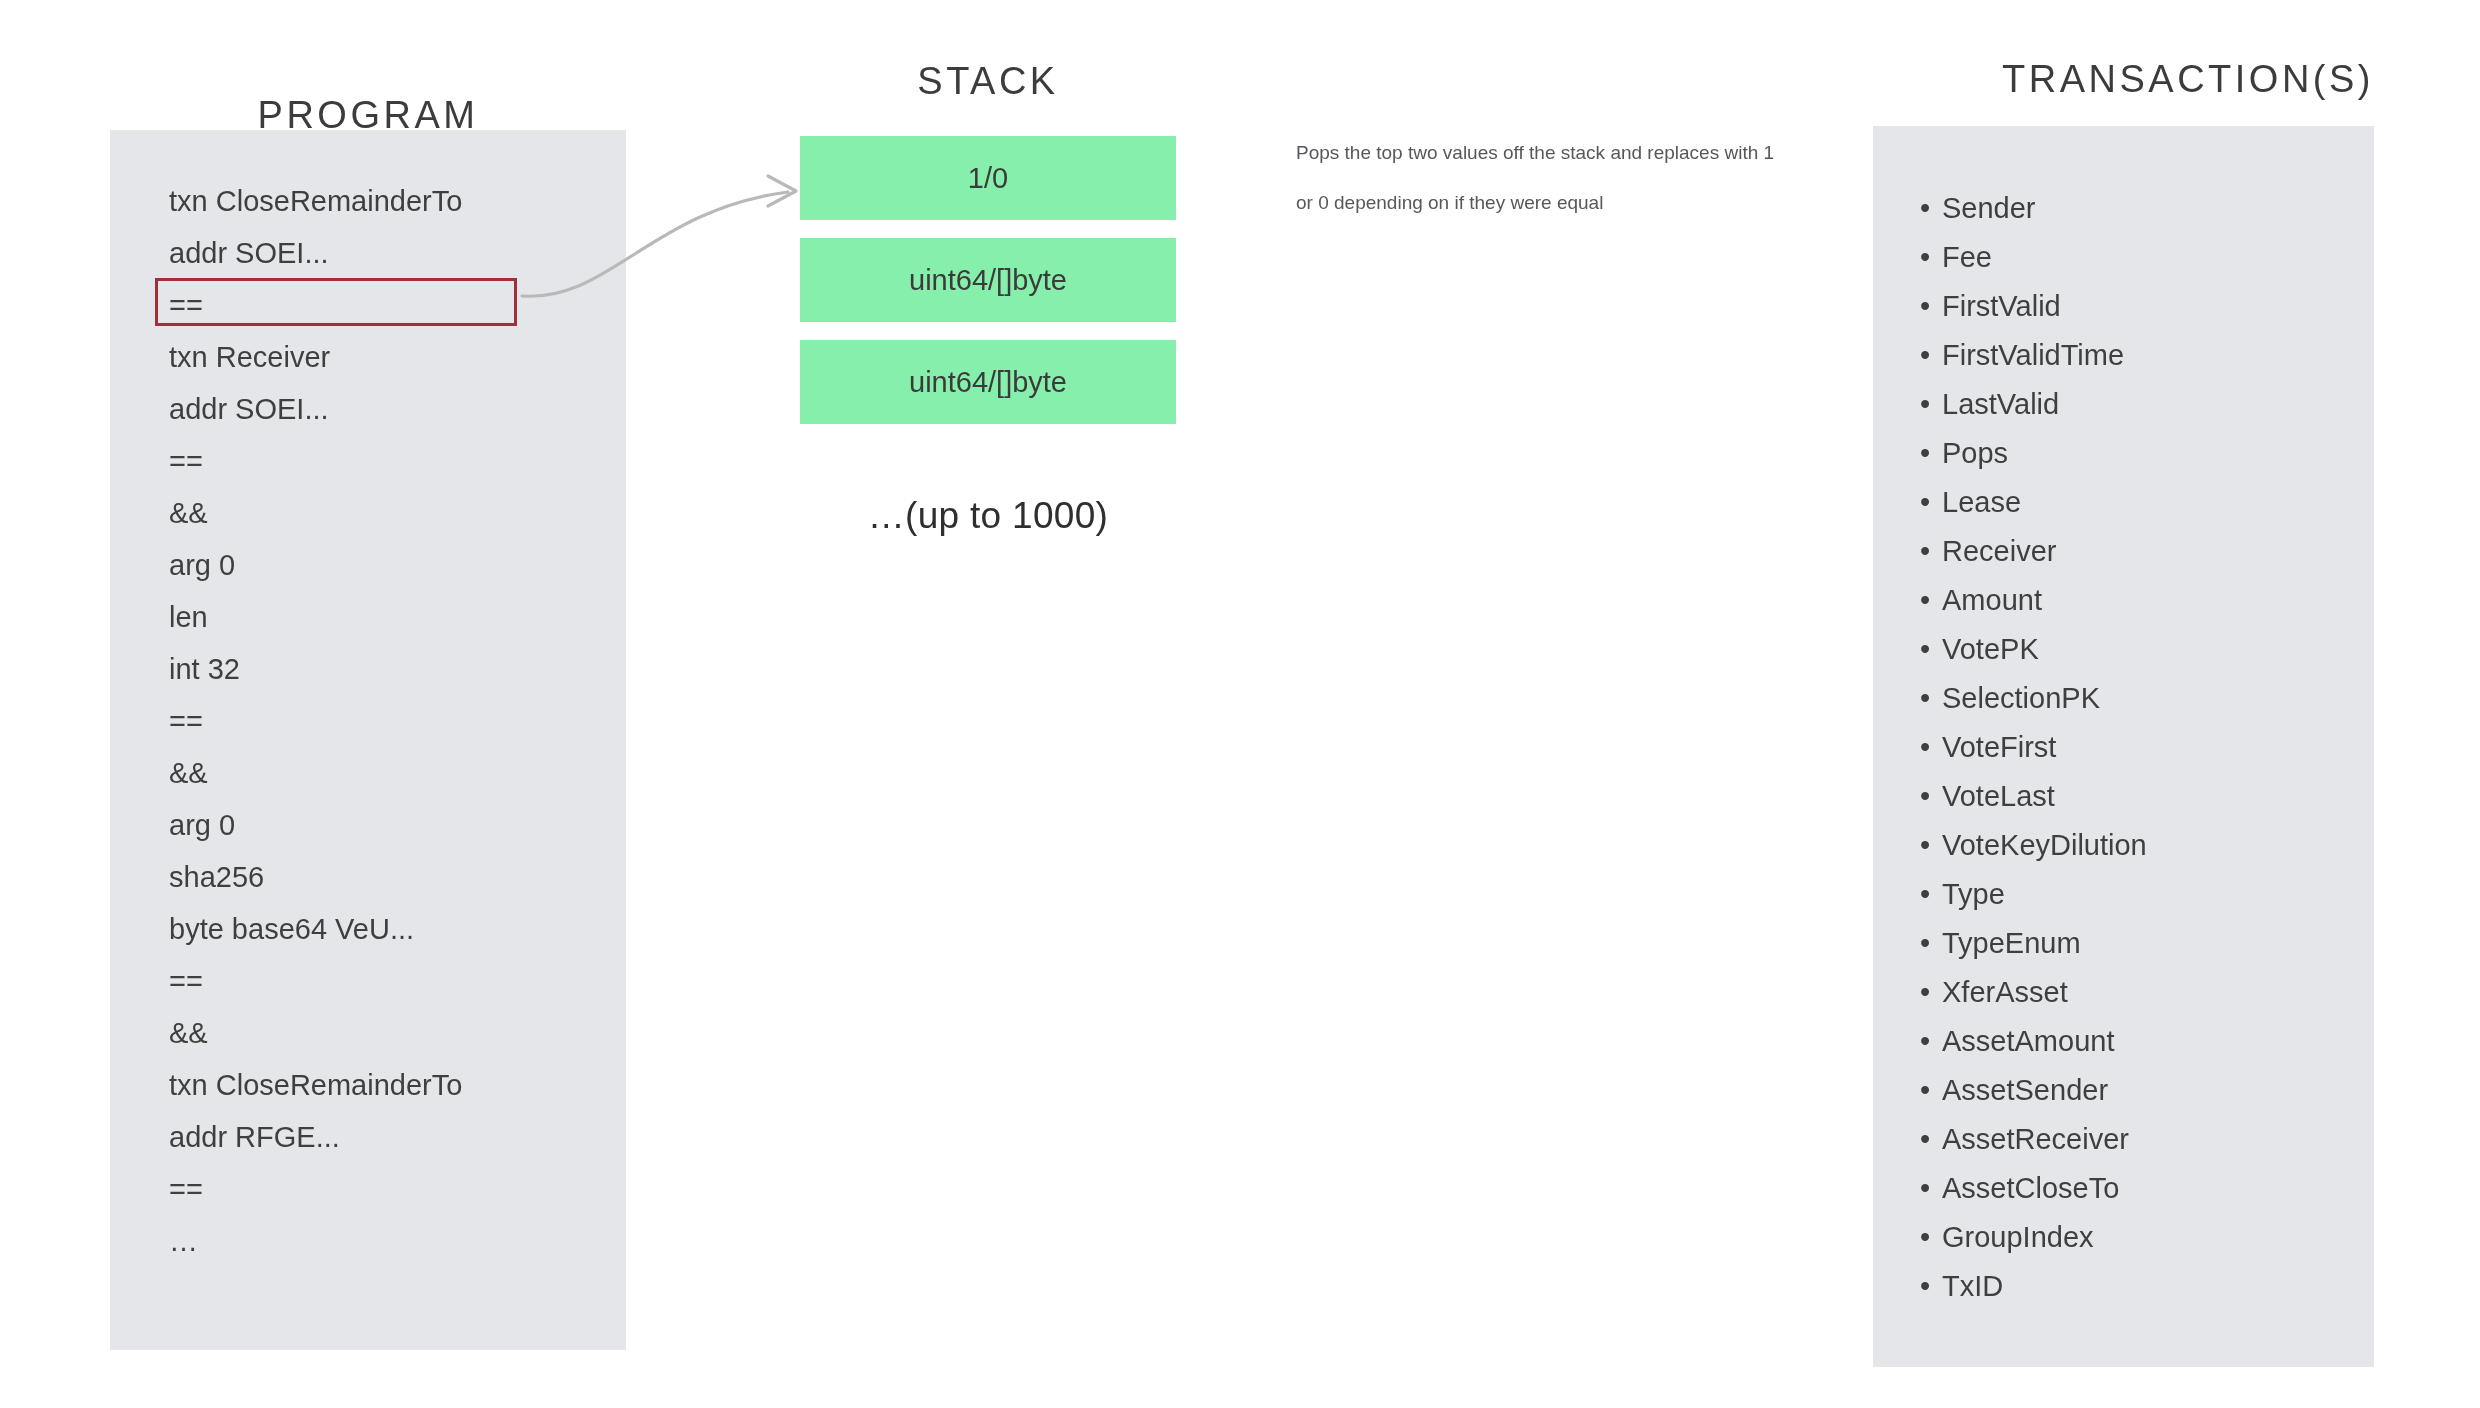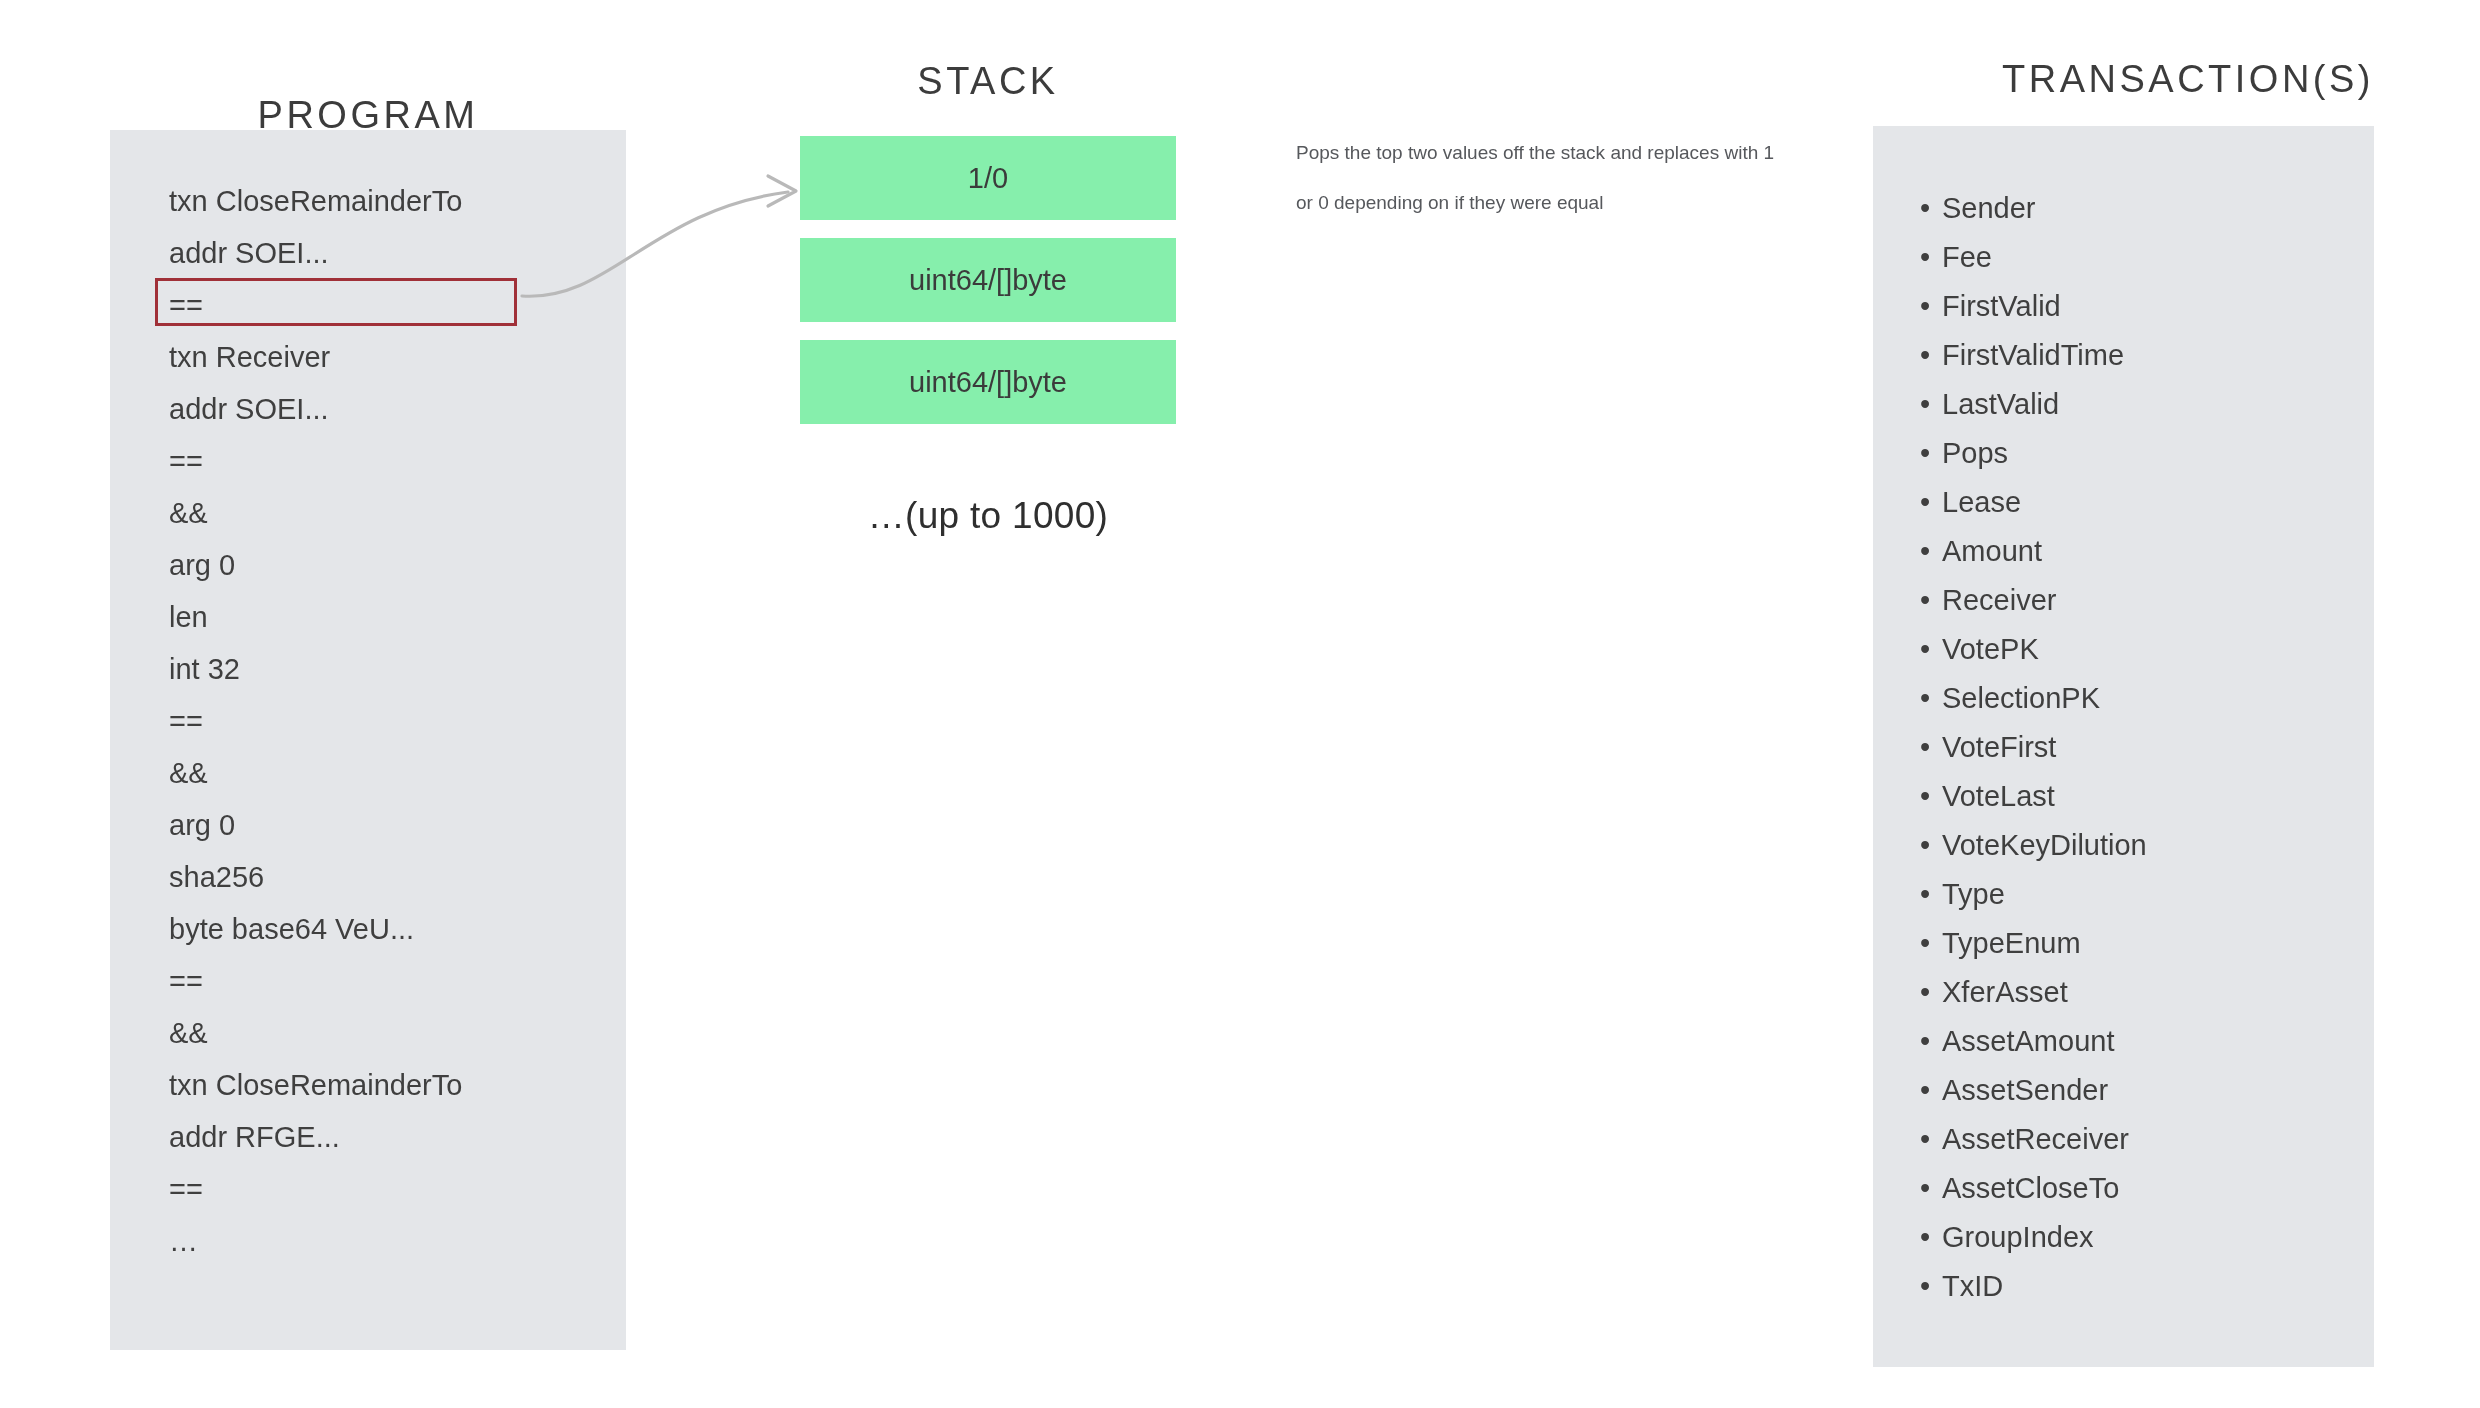--- a/index.html
+++ b/index.html
@@ -212,22 +212,22 @@
   <div id="tx-panel"></div>
 
   <div id="tx-list">
       <div class="tx-item"><span class="bullet">•</span><span>Sender</span></div>
       <div class="tx-item"><span class="bullet">•</span><span>Fee</span></div>
       <div class="tx-item"><span class="bullet">•</span><span>FirstValid</span></div>
       <div class="tx-item"><span class="bullet">•</span><span>FirstValidTime</span></div>
       <div class="tx-item"><span class="bullet">•</span><span>LastValid</span></div>
       <div class="tx-item"><span class="bullet">•</span><span>Pops</span></div>
       <div class="tx-item"><span class="bullet">•</span><span>Lease</span></div>
+      <div class="tx-item"><span class="bullet">•</span><span>Receiver</span></div>
       <div class="tx-item"><span class="bullet">•</span><span>Amount</span></div>
-      <div class="tx-item"><span class="bullet">•</span><span>Receiver</span></div>
       <div class="tx-item"><span class="bullet">•</span><span>VotePK</span></div>
       <div class="tx-item"><span class="bullet">•</span><span>SelectionPK</span></div>
       <div class="tx-item"><span class="bullet">•</span><span>VoteFirst</span></div>
       <div class="tx-item"><span class="bullet">•</span><span>VoteLast</span></div>
       <div class="tx-item"><span class="bullet">•</span><span>VoteKeyDilution</span></div>
       <div class="tx-item"><span class="bullet">•</span><span>Type</span></div>
       <div class="tx-item"><span class="bullet">•</span><span>TypeEnum</span></div>
       <div class="tx-item"><span class="bullet">•</span><span>XferAsset</span></div>
       <div class="tx-item"><span class="bullet">•</span><span>AssetAmount</span></div>
       <div class="tx-item"><span class="bullet">•</span><span>AssetSender</span></div>

